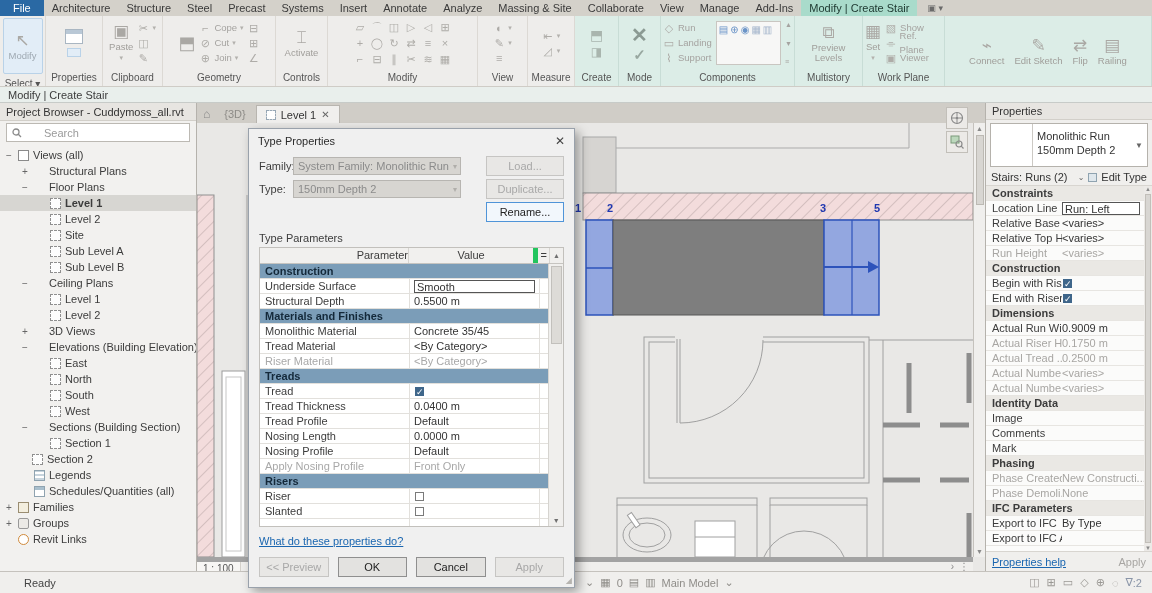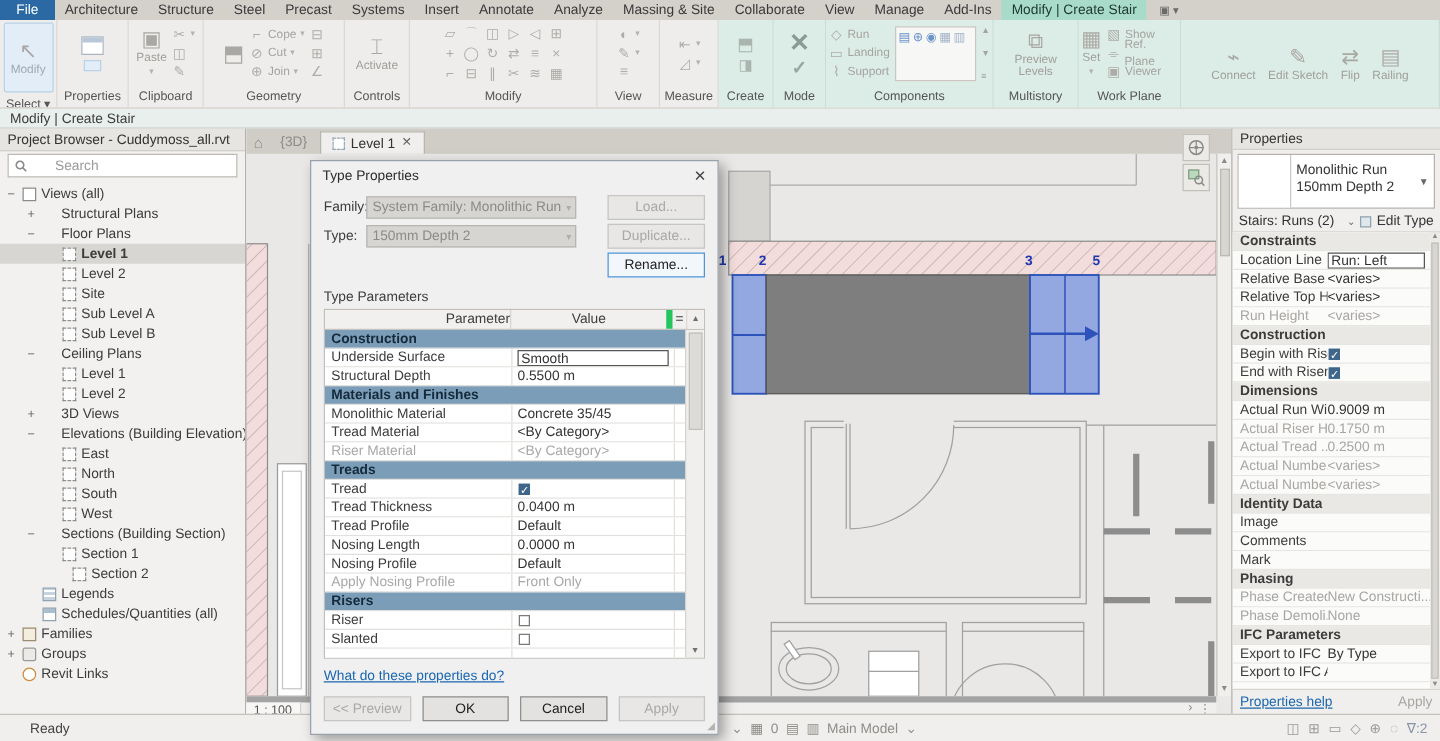--- a/index.html
+++ b/index.html
@@ -554,21 +554,21 @@
             <span class="ticon" data-kind=""></span>
             <span>Sections (Building Section)</span>
           </div>
 
           <div class="titem" style="padding-left: 36px;">
             <span class="texp"></span>
             <span class="ticon" data-kind="plan"></span>
             <span>Section 1</span>
           </div>
 
-          <div class="titem" style="padding-left: 44px; align-items: center;">
+          <div class="titem" style="padding-left: 18px; align-items: center;">
             <span class="texp"></span>
             <span class="ticon" data-kind="plan"></span>
             <span>Section 2</span>
           </div>
 
           <div class="titem" style="padding-left: 20px;">
             <span class="texp"></span>
             <span class="ticon" data-kind="legend"></span>
             <span>Legends</span>
           </div>

